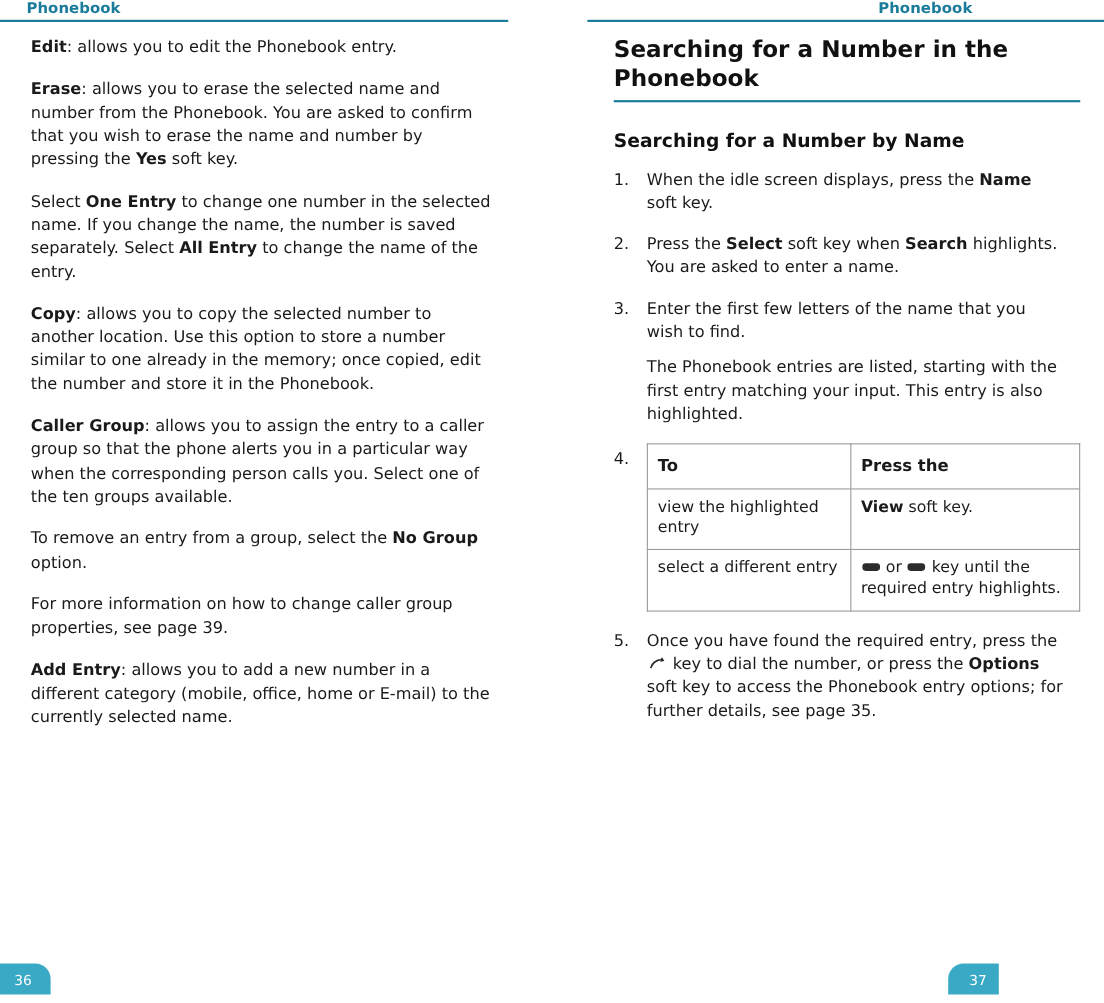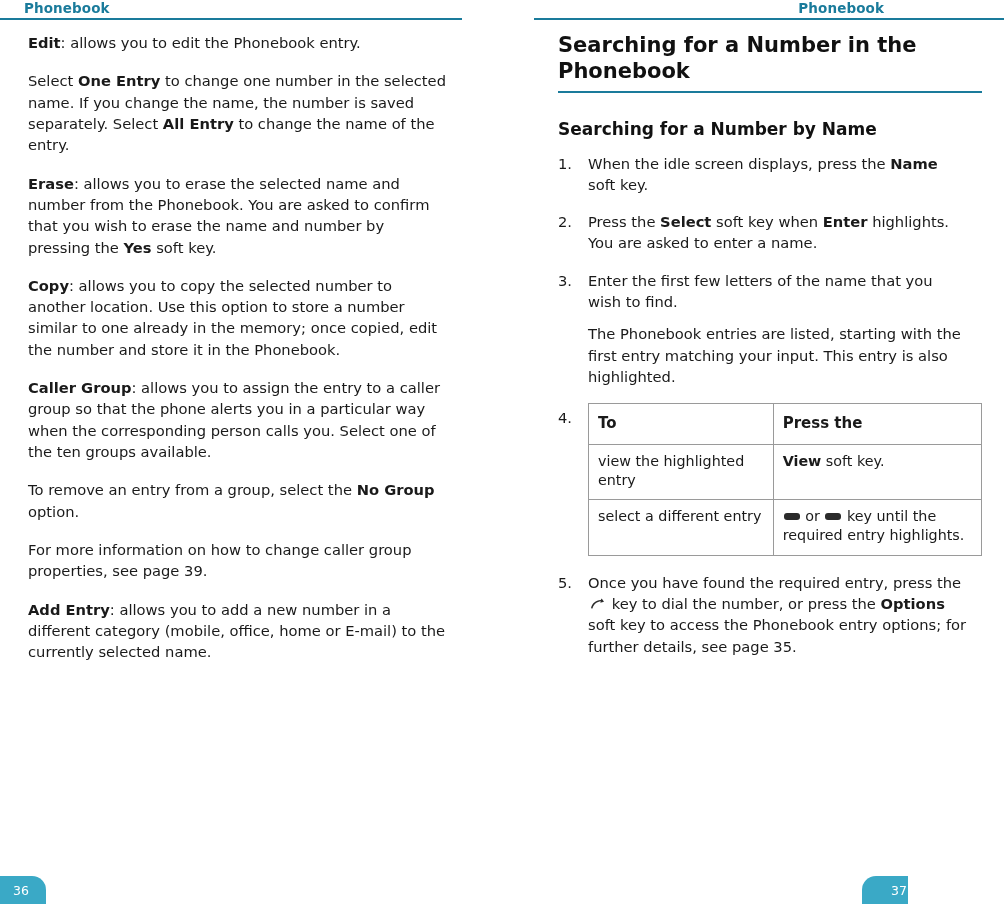--- a/index.html
+++ b/index.html
@@ -58,21 +58,21 @@
     top: 0; left: 0;
     width: 46px; height: 28px;
     background: #3aa9c6;
   }
   .folio .num { position: relative; z-index: 2; }
   .folio.left  { left: 0px; }
   .folio.left .tab  { border-top-right-radius: 14px; }
   .folio.left .num  { padding-left: 13px; }
   .folio.right { right: 0px; justify-content: flex-end; }
   .folio.right .tab { border-top-left-radius: 14px; }
-  .folio.right .num { padding-right: 1px; }
+  .folio.right .num { padding-right: 11px; }
 
   
   .col {
     position: absolute;
     top: 32px;
   }
   .col.left  { left: 28px;  width: 420px; }
   .col.right { left: 558px; width: 424px; }
 
   p {
@@ -171,43 +171,43 @@
 <div class="page">
 
   <div class="runhead left">Phonebook</div>
   <div class="runhead right">Phonebook</div>
   <div class="rule left-rule"></div>
   <div class="rule right-rule"></div>
 
   <div class="col left">
     <div id="left-paras">
         <p><b>Edit</b>: allows you to edit the Phonebook entry.</p>
+        <p><b>Erase</b>: allows you to erase the selected name and number from the Phonebook. You are asked to confirm that you wish to erase the name and number by pressing the <b>Yes</b> soft key.</p>
         <p>Select <b>One Entry</b> to change one number in the selected name. If you change the name, the number is saved separately. Select <b>All Entry</b> to change the name of the entry.</p>
-        <p><b>Erase</b>: allows you to erase the selected name and number from the Phonebook. You are asked to confirm that you wish to erase the name and number by pressing the <b>Yes</b> soft key.</p>
         <p><b>Copy</b>: allows you to copy the selected number to another location. Use this option to store a number similar to one already in the memory; once copied, edit the number and store it in the Phonebook.</p>
         <p><b>Caller Group</b>: allows you to assign the entry to a caller group so that the phone alerts you in a particular way when the corresponding person calls you. Select one of the ten groups available.</p>
         <p>To remove an entry from a group, select the <b>No Group</b> option.</p>
         <p>For more information on how to change caller group properties, see page 39.</p>
         <p><b>Add Entry</b>: allows you to add a new number in a different category (mobile, office, home or E-mail) to the currently selected name.</p>
       </div>
   </div>
 
   <div class="col right">
     <h1 class="sec">Searching for a Number in the Phonebook</h1>
     <div class="h1rule"></div>
     <h2 class="sub">Searching for a Number by Name</h2>
 
     <div id="steps">
         <div class="nitem">
           <span class="num">1.</span>
           <p>When the idle screen displays, press the <b>Name</b> soft key.</p>
         </div>
         <div class="nitem">
           <span class="num">2.</span>
-          <p>Press the <b>Select</b> soft key when <b>Enter</b> highlights. You are asked to enter a name.</p>
+          <p>Press the <b>Select</b> soft key when <b>Search</b> highlights. You are asked to enter a name.</p>
         </div>
         <div class="nitem">
           <span class="num">3.</span>
           <p>Enter the first few letters of the name that you wish to find.</p>
           <p>The Phonebook entries are listed, starting with the first entry matching your input. This entry is also highlighted.</p>
         </div>
       </div>
 
     <div class="tblwrap">
       <span class="num">4.</span>

